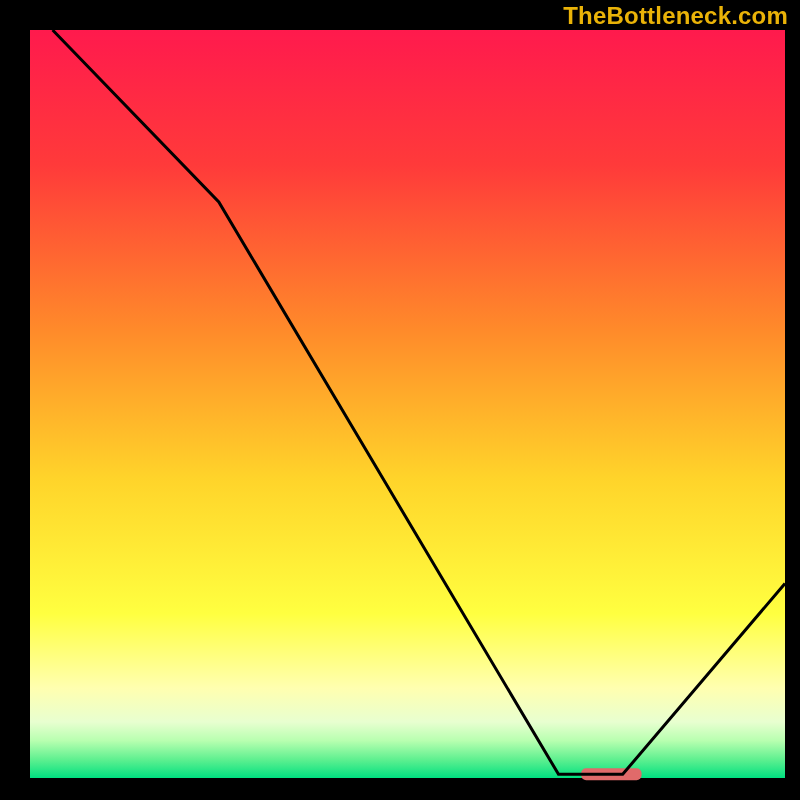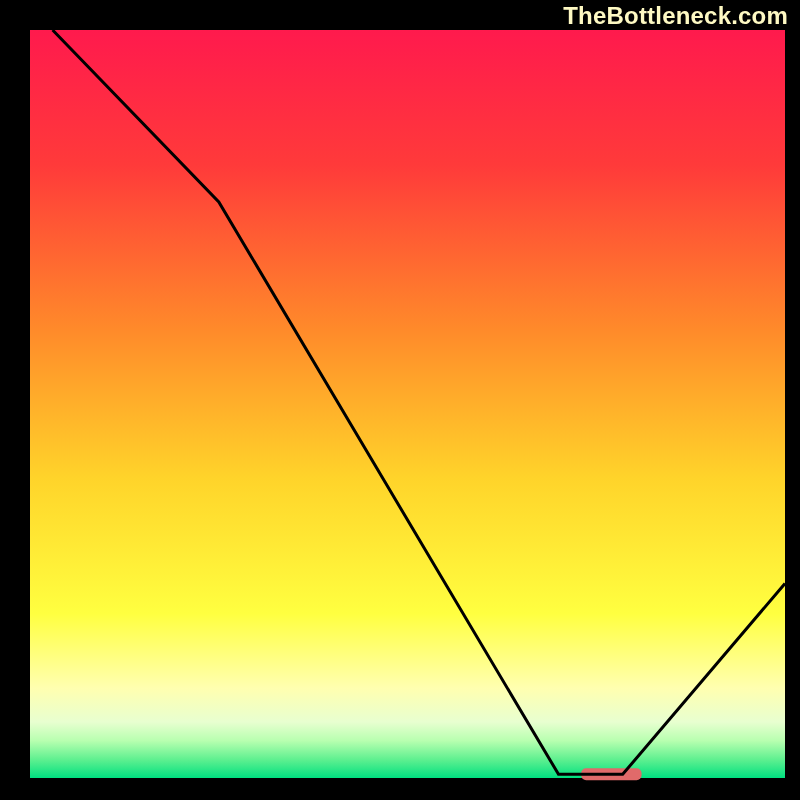--- a/index.html
+++ b/index.html
@@ -15,21 +15,21 @@
     width: 800px;
     height: 800px;
   }
   .watermark {
     position: absolute;
     top: 2px;
     right: 12px;
     font-family: Arial, Helvetica, sans-serif;
     font-size: 24px;
     font-weight: bold;
-    color: #fef9c3;
+    color: #eab308;
     letter-spacing: 0.2px;
     z-index: 10;
   }
   svg {
     position: absolute;
     top: 0;
     left: 0;
   }
 </style>
 </head>

